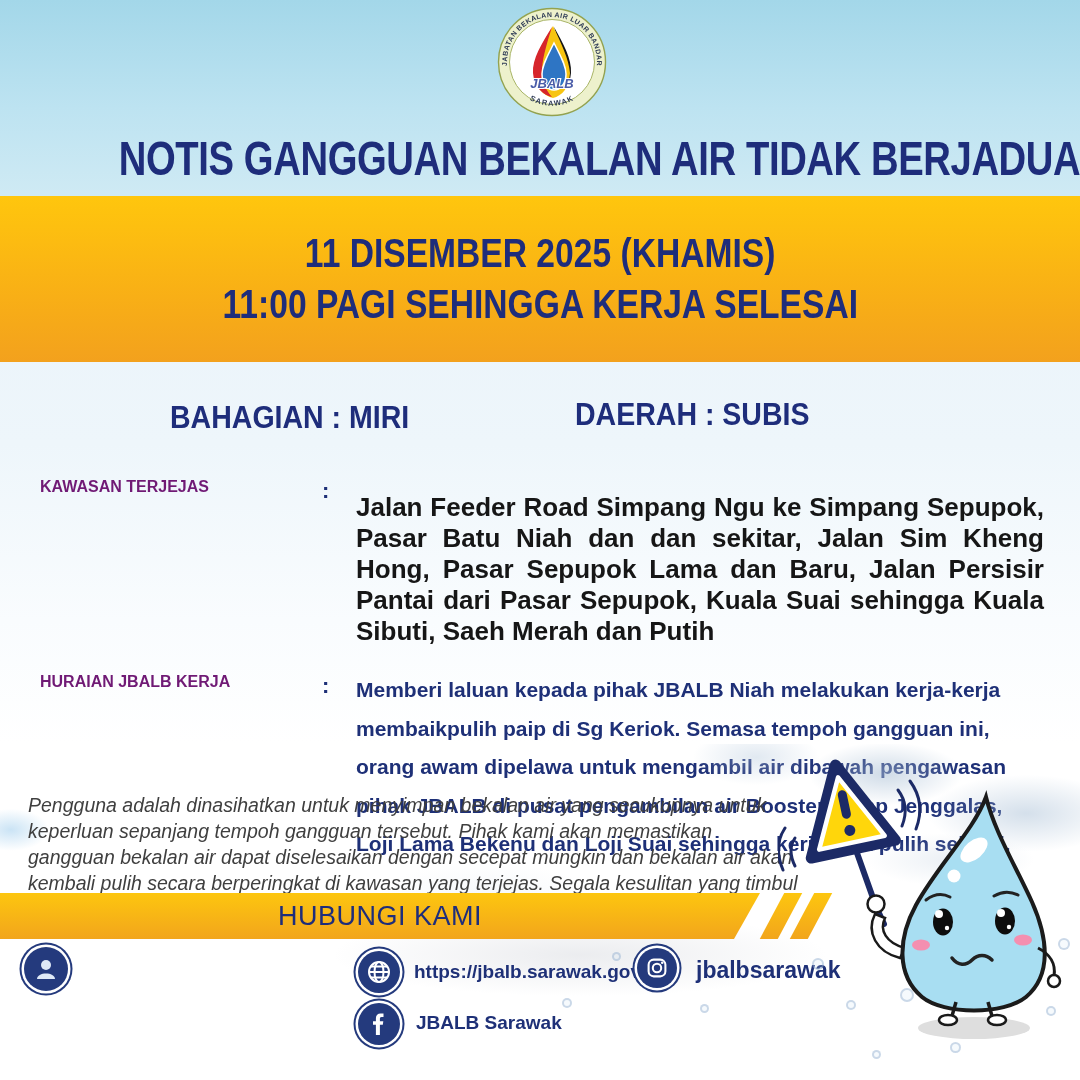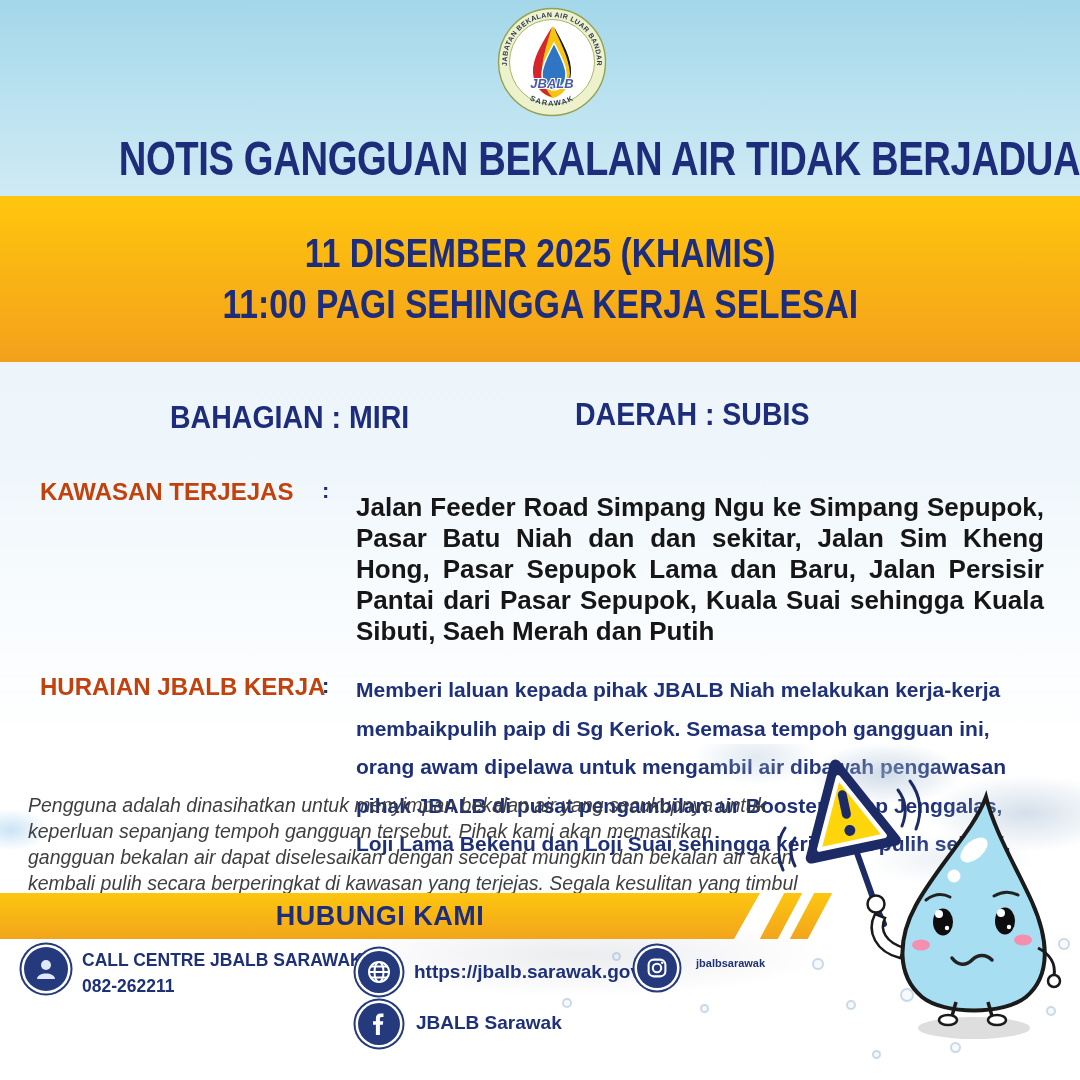--- a/index.html
+++ b/index.html
@@ -24,21 +24,21 @@
 
   
   .region span{position:absolute;font-size:31px;font-weight:700;color:#1e2d7b;
     transform:scaleX(.92);transform-origin:left center;white-space:nowrap;}
   .bahagian{left:170px;top:400px;}
   .daerah{left:575px;top:397px;}
 
   
   .info{position:absolute;left:40px;top:476px;width:1004px;display:grid;
     grid-template-columns:282px 34px 1fr;column-gap:0;row-gap:0;}
-  .info .lbl{font-size:24px;font-weight:700;color:#c2410c;white-space:nowrap;padding-top:2px;}
+  .info .lbl{font-size:16px;font-weight:700;color:#701a75;white-space:nowrap;padding-top:2px;}
   .info .col{font-size:22px;font-weight:700;color:#1e3077;text-align:left;padding-top:2px;}
   .txt-dark{font-size:26px;font-weight:700;color:#161616;line-height:31px;
     text-align:justify;margin:16px 0 24px 0;}
   .txt-navy{font-size:21px;font-weight:700;color:#1e3077;line-height:38.5px;margin:0;}
 
   
   .splash{position:absolute;left:0;top:744px;width:1080px;height:165px;
     background:
       radial-gradient(110px 45px at 82% 18%, rgba(168,190,212,.55), transparent 70%),
       radial-gradient(140px 55px at 95% 42%, rgba(160,185,210,.45), transparent 70%),
@@ -49,37 +49,37 @@
   .ripple{position:absolute;left:250px;top:900px;width:660px;height:110px;border-radius:50%;
     background:radial-gradient(closest-side, rgba(165,170,182,.22), transparent 75%);}
   .advisory{position:absolute;left:28px;top:792px;width:772px;margin:0;
     font-size:19.5px;font-style:italic;font-weight:500;color:#3f3f3f;line-height:26px;}
 
   
   .contact-bar{position:absolute;left:0;top:893px;width:760px;height:46px;
     background:linear-gradient(180deg,#fdc60f,#f2a51c);
     clip-path:polygon(0 0,100% 0,calc(100% - 26px) 100%,0 100%);
     display:flex;align-items:center;justify-content:center;}
-  .contact-bar .heading{font-size:27px;font-weight:700;color:#1e2d7b;letter-spacing:.5px;}
+  .contact-bar .heading{font-size:27px;font-weight:400;color:#1e2d7b;letter-spacing:.5px;}
   .stripe{position:absolute;top:893px;width:18px;height:46px;
     background:linear-gradient(180deg,#fdc60f,#f2a51c);transform:skewX(-28deg);}
   .stripe.s1{left:772px;} .stripe.s2{left:802px;}
 
   
   .cicon{position:absolute;border-radius:50%;background:#243a7d;display:flex;
     align-items:center;justify-content:center;
     box-shadow:0 0 0 2.5px #fff, 0 0 0 4.5px #243a7d;}
   .ic-call{left:24px;top:947px;width:44px;height:44px;}
   .ic-web{left:358px;top:951px;width:42px;height:42px;}
   .ic-ig{left:637px;top:948px;width:40px;height:40px;}
   .ic-fb{left:358px;top:1003px;width:42px;height:42px;}
   .ctext{position:absolute;font-weight:700;color:#1e3077;white-space:nowrap;}
   .call-lines{left:82px;top:947px;font-size:17.5px;line-height:26px;}
   .web-text{left:414px;top:961px;font-size:19px;}
-  .ig-text{left:696px;top:957px;font-size:11px;}
+  .ig-text{left:696px;top:957px;font-size:23px;}
   .fb-text{left:416px;top:1012px;font-size:19px;}
 
   
   .bubble{position:absolute;border:2px solid rgba(135,165,200,.40);border-radius:50%;
     background:rgba(205,225,242,.18);}
 
   
   .mascot{position:absolute;left:778px;top:750px;width:302px;height:330px;}
 </style>
 </head>
@@ -143,24 +143,20 @@
   </div>
   <div class="stripe s1"></div>
   <div class="stripe s2"></div>
 
   <div class="cicon ic-call">
     <svg width="30" height="30" viewBox="0 0 30 30">
       <circle cx="15" cy="11" r="5" fill="#dfe9f7"></circle>
       <path d="M6,25 C6,17.5 24,17.5 24,25 Z" fill="#dfe9f7"></path>
     </svg>
   </div>
-  <div class="ctext call-lines">
-    <div>CALL CENTRE JBALB SARAWAK</div>
-    <div>082-262211</div>
-  </div>
 
   <div class="cicon ic-web">
     <svg width="30" height="30" viewBox="0 0 30 30" fill="none" stroke="#fff" stroke-width="2">
       <circle cx="15" cy="15" r="10"></circle>
       <ellipse cx="15" cy="15" rx="4.5" ry="10"></ellipse>
       <path d="M5,15 H25 M6.5,9.5 H23.5 M6.5,20.5 H23.5"></path>
     </svg>
   </div>
   <div class="ctext web-text">https://jbalb.sarawak.gov.my/</div>
 

